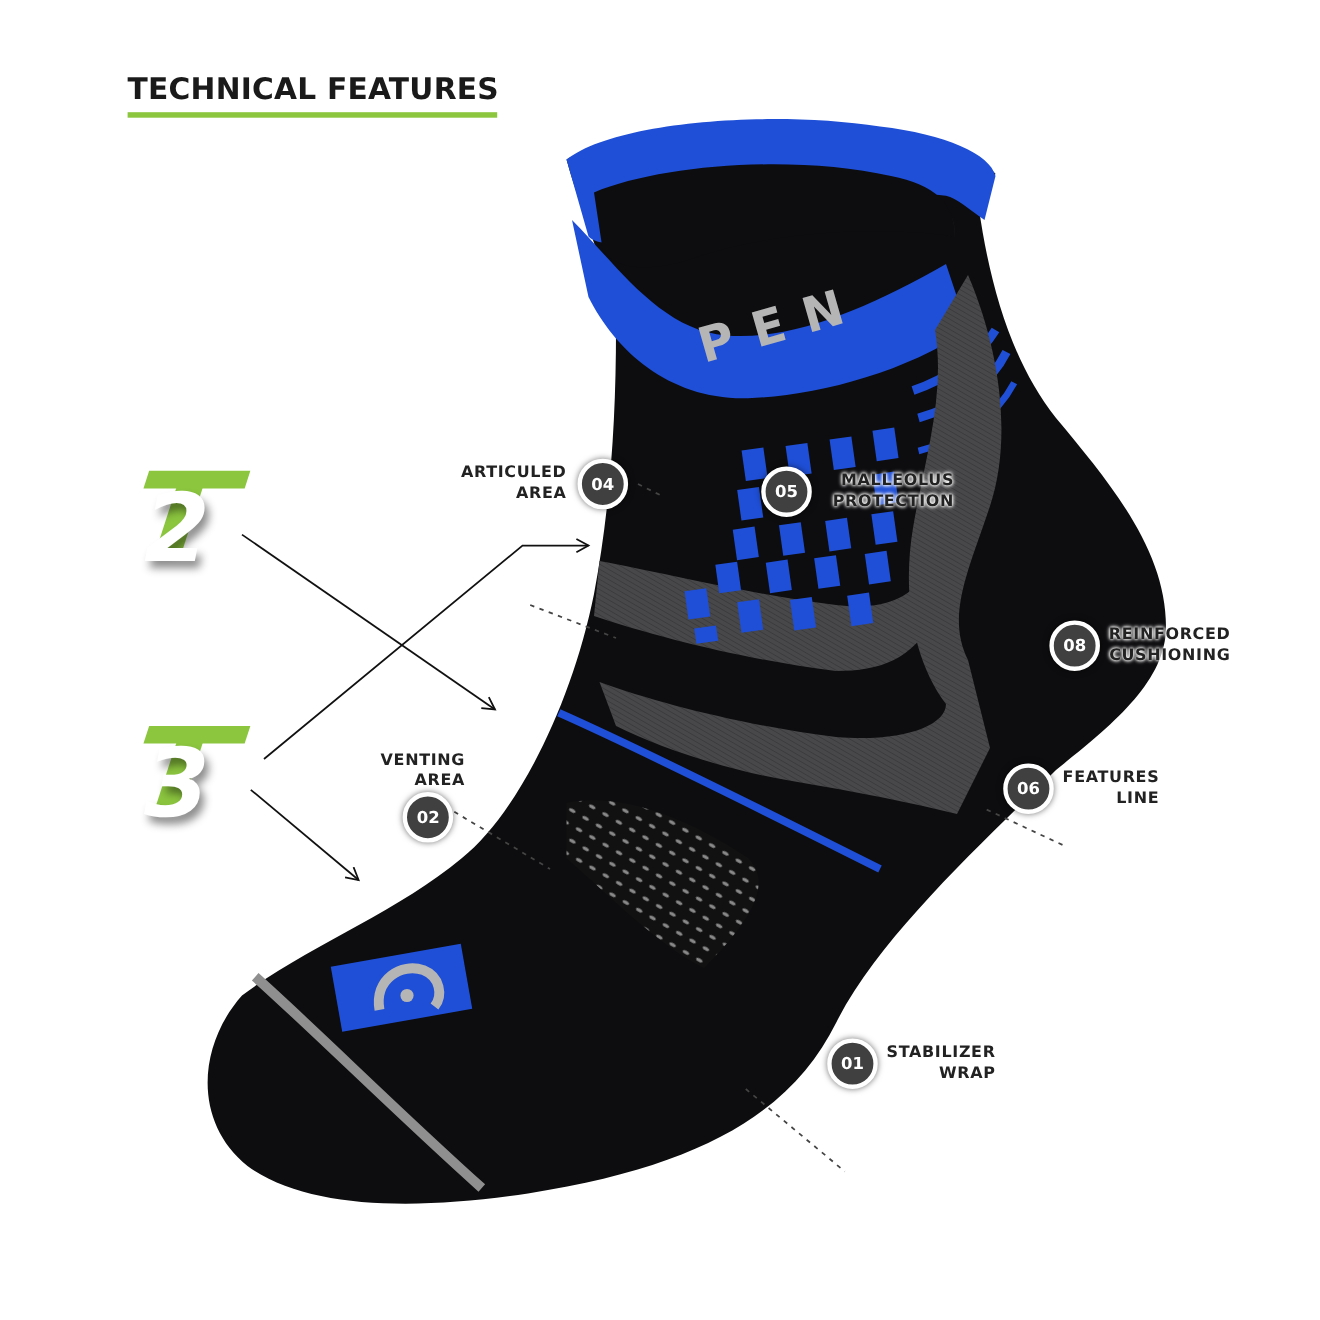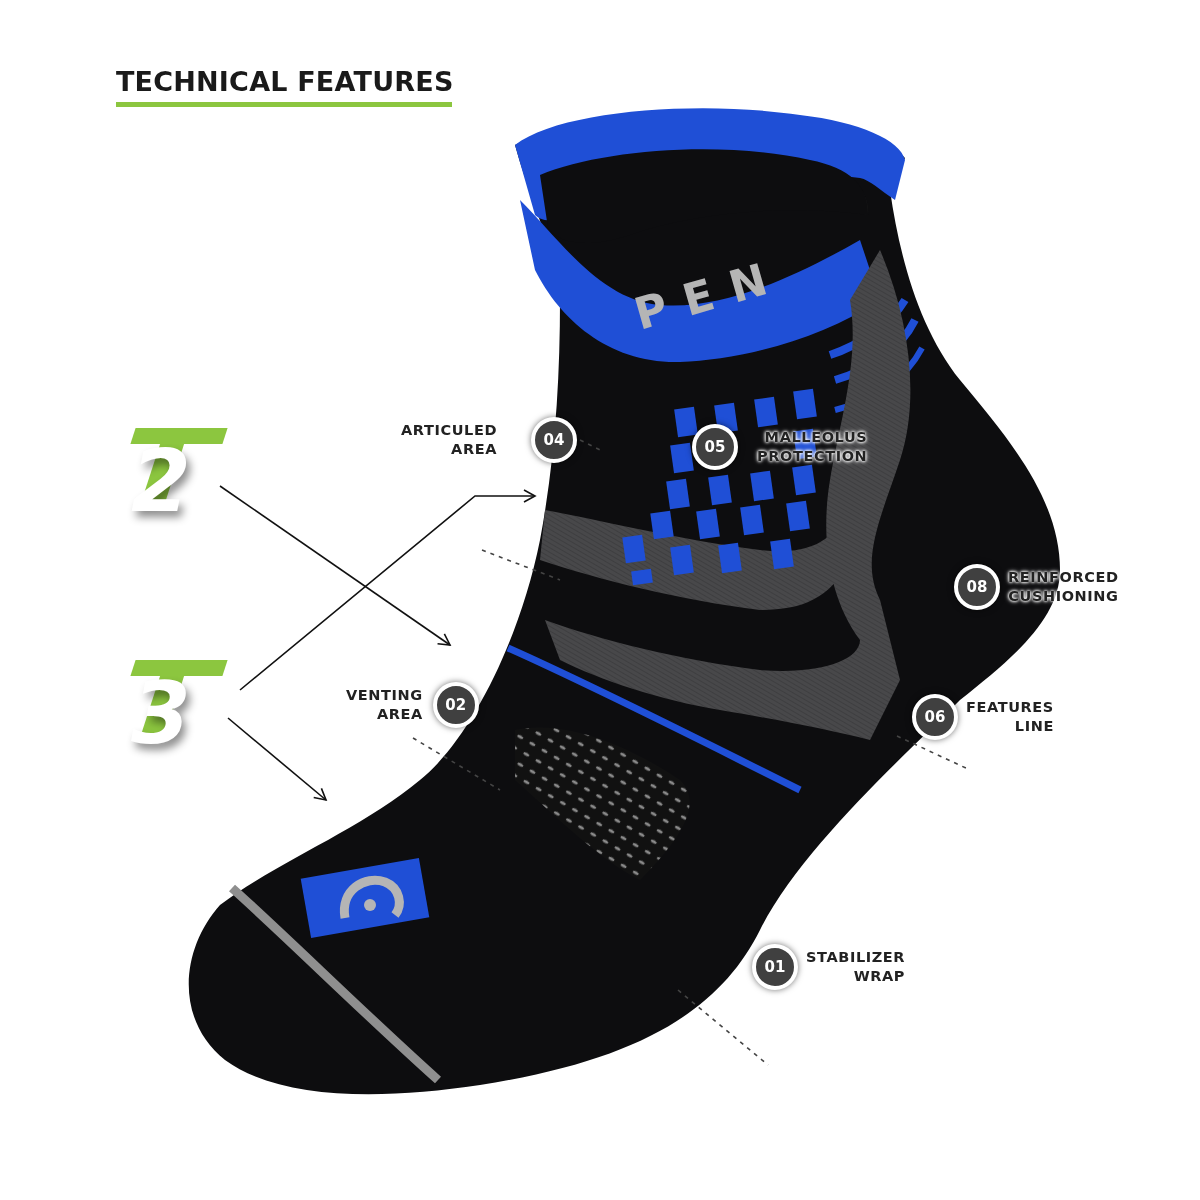--- a/index.html
+++ b/index.html
@@ -137,21 +137,21 @@
   <div class="t-stem"></div>
   <div class="num">2</div>
 </div>
 
 <div class="tlogo" style="left:125px; top:660px;">
   <div class="t-bar"></div>
   <div class="t-stem"></div>
   <div class="num">3</div>
 </div>
 
-<div class="callout" style="left:401px; top:417px;gap:24px;">
+<div class="callout" style="left:419px; top:417px;">
   <div class="lbl right-al">
     <span>ARTICULED</span>
     <span>AREA</span>
   </div>
   <div class="badge">04</div>
 </div>
 
 <div class="callout" style="left:692px; top:424px;gap:11px;">
   <div class="badge">05</div>
   <div class="lbl left-al on-dark">
@@ -161,21 +161,21 @@
 </div>
 
 <div class="callout" style="left:954px; top:564px;">
   <div class="badge">08</div>
   <div class="lbl left-al on-dark">
     <span>REINFORCED</span>
     <span>CUSHIONING</span>
   </div>
 </div>
 
-<div class="callout" style="left:346px; top:682px;">
+<div class="callout" style="left:346px; top:682px;flex-direction:column;">
   <div class="lbl right-al">
     <span>VENTING</span>
     <span>AREA</span>
   </div>
   <div class="badge">02</div>
 </div>
 
 <div class="callout" style="left:912px; top:694px;">
   <div class="badge">06</div>
   <div class="lbl left-al">

